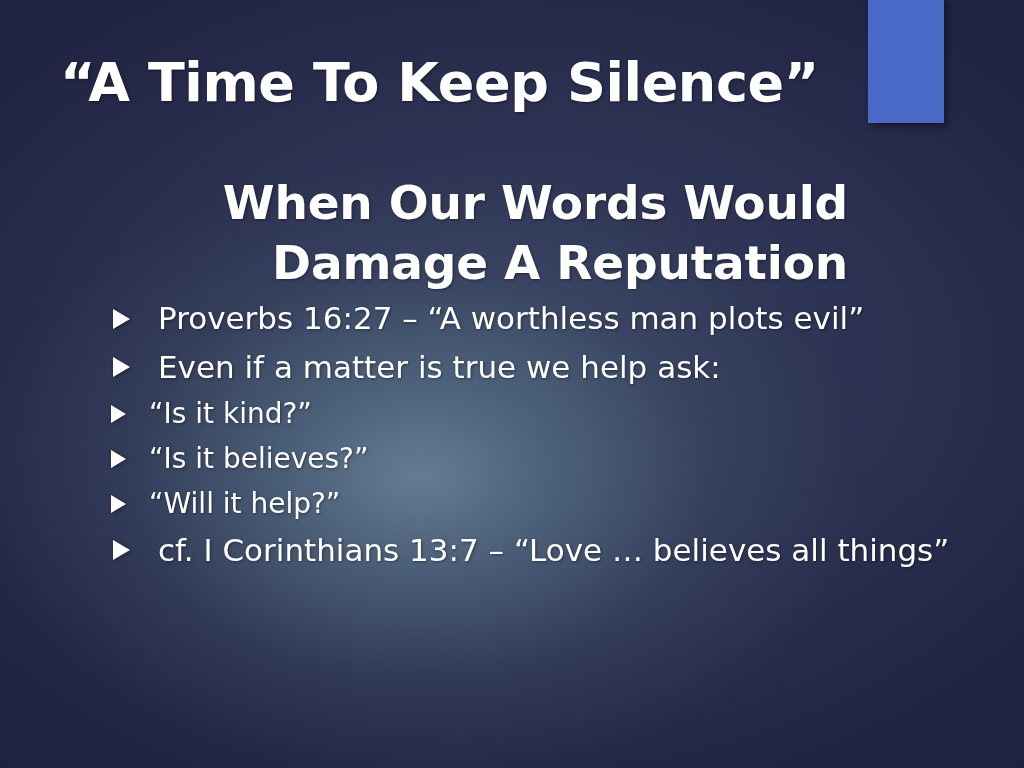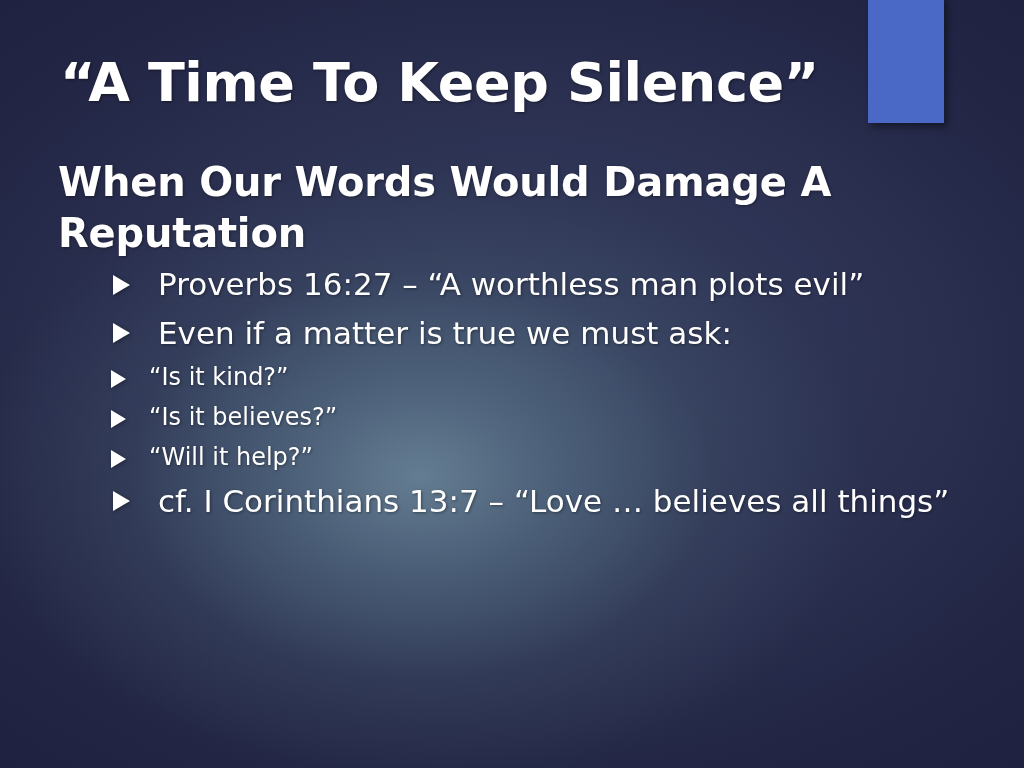--- a/index.html
+++ b/index.html
@@ -58,28 +58,29 @@
 
   
   #body {
     position: absolute;
     left: 58px;
     top: 157px;
     width: 935px;
   }
 
   #heading {
-    margin: 0 0 6px 0;
-    font-size: 40px;
+    margin: 16px 0 6px 0;
+    font-size: 47px;
     font-weight: bold;
     line-height: 1.28;
     color: #ffffff;
     letter-spacing: -0.2px;
     text-shadow: 1px 1px 3px rgba(0,0,0,0.4);
     max-width: 790px;
+    text-align: right;
   }
 
   ul.lvl1, ul.lvl2 {
     list-style: none;
     margin: 0;
     padding: 0;
   }
 
   li.bullet {
     position: relative;
@@ -89,21 +90,21 @@
   }
 
   li.lvl1 {
     font-size: 31px;
     line-height: 1.27;
     padding-left: 45px;
     margin-left: 55px;
     margin-bottom: 9px;
   }
   li.lvl2 {
-    font-size: 24px;
+    font-size: 28px;
     line-height: 1.25;
     padding-left: 38px;
     margin-left: 53px;
     margin-bottom: 10px;
   }
 
   .tri {
     position: absolute;
     left: 0;
     top: 0.30em;
@@ -136,21 +137,21 @@
 
     <ul class="lvl1">
 
       <li class="bullet lvl1">
         <span class="tri"></span>
         <span class="btext">Proverbs 16:27 – “A worthless man plots evil”</span>
       </li>
 
       <li class="bullet lvl1">
         <span class="tri"></span>
-        <span class="btext">Even if a matter is true we must ask:</span>
+        <span class="btext">Even if a matter is true we help ask:</span>
       </li>
 
       <li style="list-style:none">
         <ul class="lvl2">
 
           <li class="bullet lvl2">
             <span class="tri"></span>
             <span class="btext">“Is it kind?”</span>
           </li>
 

